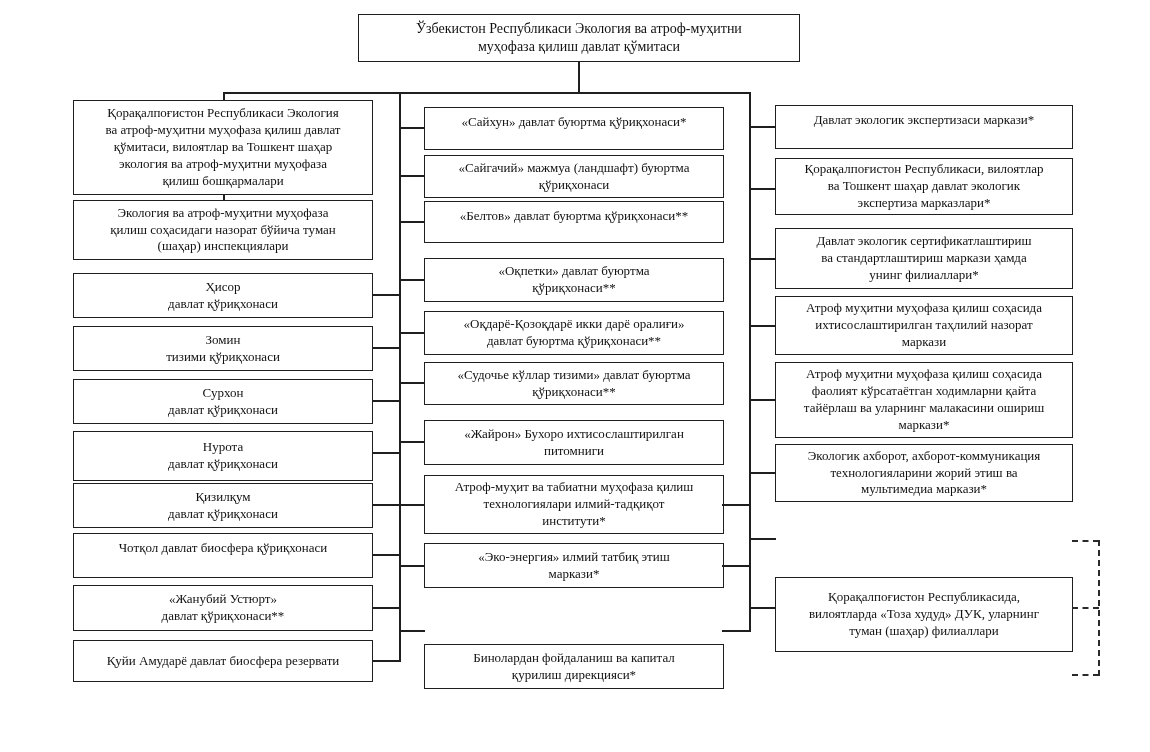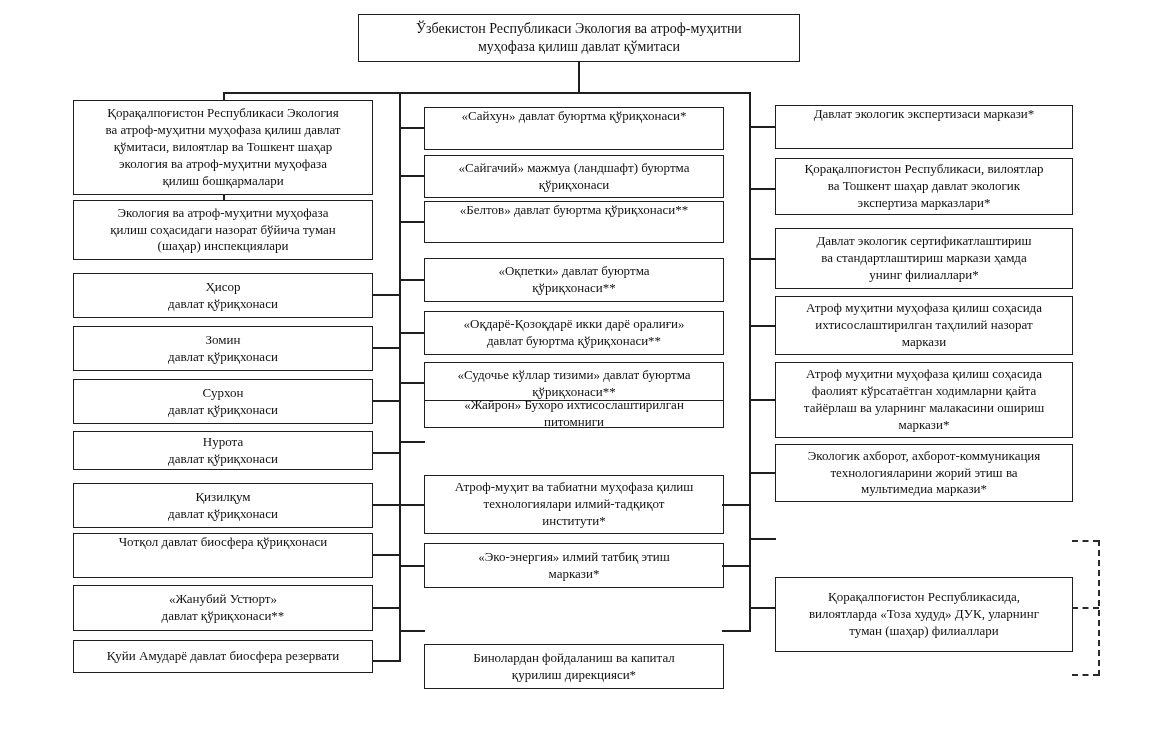--- a/index.html
+++ b/index.html
@@ -8,21 +8,21 @@
     font-family:"Liberation Serif","DejaVu Serif",serif;color:#111;
     overflow:hidden;
   }
   .box{
     position:absolute;box-sizing:border-box;
     border:1.5px solid #1f1f1f;background:#ffffff;
     display:flex;align-items:center;justify-content:center;
     text-align:center;padding:2px 8px;
     font-size:13px;line-height:1.3;white-space:pre-line;
   }
-  .box.v-top{align-items:flex-start;padding-top:0;}
+  .box.v-top{align-items:flex-start;padding-top:6px;}
   .root{font-size:14px;}
   .col-l{left:73px;width:300px;}
   .col-m{left:424px;width:300px;}
   .col-r{left:775px;width:298px;}
   .hline{position:absolute;height:2px;background:#1f1f1f;}
   .vline{position:absolute;width:2px;background:#1f1f1f;}
   .hdash{position:absolute;height:0;border-top:2px dashed #2a2a2a;}
   .vdash{position:absolute;width:0;border-left:2px dashed #2a2a2a;}
 </style>
 </head>
@@ -44,52 +44,52 @@
 ва атроф-муҳитни муҳофаза қилиш давлат
 қўмитаси, вилоятлар ва Тошкент шаҳар
 экология ва атроф-муҳитни муҳофаза
 қилиш бошқармалари</div>
   <div class="box col-l" style="top:200px;height:60px">Экология ва атроф-муҳитни муҳофаза
 қилиш соҳасидаги назорат бўйича туман
 (шаҳар) инспекциялари</div>
   <div class="box col-l" style="top:273px;height:45px">Ҳисор
 давлат қўриқхонаси</div>
   <div class="box col-l" style="top:326px;height:45px">Зомин
-давлат қўриқхонаси</div>
+тизими қўриқхонаси</div>
   <div class="box col-l" style="top:379px;height:45px">Сурхон
 давлат қўриқхонаси</div>
-  <div class="box col-l" style="top:431px;height:39px">Нурота
+  <div class="box col-l" style="top:431px;height:50px">Нурота
 давлат қўриқхонаси</div>
   <div class="box col-l" style="top:483px;height:45px">Қизилқум
 давлат қўриқхонаси</div>
   <div class="box col-l v-top" style="top:533px;height:45px">Чотқол давлат биосфера қўриқхонаси</div>
   <div class="box col-l" style="top:585px;height:46px">«Жанубий Устюрт»
 давлат қўриқхонаси**</div>
-  <div class="box col-l" style="top:640px;height:33px">Қуйи Амударё давлат биосфера резервати</div>
+  <div class="box col-l" style="top:640px;height:42px">Қуйи Амударё давлат биосфера резервати</div>
 
   <div class="hline" style="left:372px;top:294px;width:29px"></div>
   <div class="hline" style="left:372px;top:347px;width:29px"></div>
   <div class="hline" style="left:372px;top:400px;width:29px"></div>
   <div class="hline" style="left:372px;top:452px;width:29px"></div>
   <div class="hline" style="left:372px;top:504px;width:29px"></div>
   <div class="hline" style="left:372px;top:554px;width:29px"></div>
   <div class="hline" style="left:372px;top:607px;width:29px"></div>
   <div class="hline" style="left:372px;top:660px;width:29px"></div>
 
   <div class="box col-m v-top" style="top:107px;height:43px">«Сайхун» давлат буюртма қўриқхонаси*</div>
   <div class="box col-m" style="top:155px;height:43px">«Сайгачий» мажмуа (ландшафт) буюртма
 қўриқхонаси</div>
   <div class="box col-m v-top" style="top:201px;height:42px">«Белтов» давлат буюртма қўриқхонаси**</div>
   <div class="box col-m" style="top:258px;height:44px">«Оқпетки» давлат буюртма
 қўриқхонаси**</div>
   <div class="box col-m" style="top:311px;height:44px">«Оқдарё-Қозоқдарё икки дарё оралиғи»
 давлат буюртма қўриқхонаси**</div>
   <div class="box col-m" style="top:362px;height:43px">«Судочье кўллар тизими» давлат буюртма
 қўриқхонаси**</div>
-  <div class="box col-m" style="top:400px;height:28px">«Жайрон» Бухоро ихтисослаштирилган
+  <div class="box col-m" style="top:420px;height:45px">«Жайрон» Бухоро ихтисослаштирилган
 питомниги</div>
   <div class="box col-m" style="top:475px;height:59px">Атроф-муҳит ва табиатни муҳофаза қилиш
 технологиялари илмий-тадқиқот
 институти*</div>
   <div class="box col-m" style="top:543px;height:45px">«Эко-энергия» илмий татбиқ этиш
 маркази*</div>
   <div class="box col-m" style="top:644px;height:45px">Бинолардан фойдаланиш ва капитал
 қурилиш дирекцияси*</div>
 
   <div class="hline" style="left:399px;top:127px;width:26px"></div>

